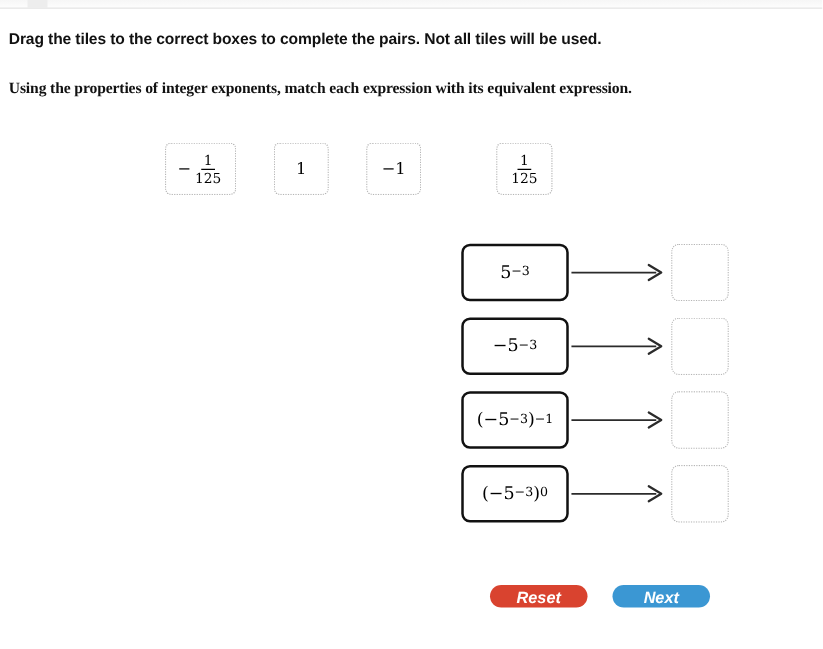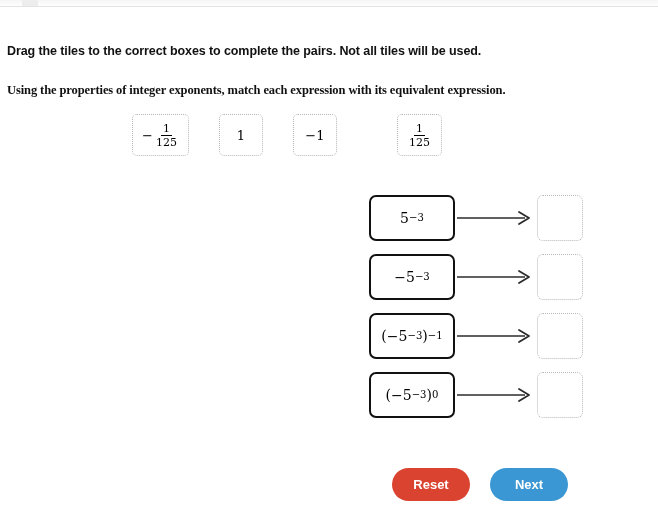--- a/index.html
+++ b/index.html
@@ -41,21 +41,20 @@
   }
 
   .instructions {
     position: absolute;
     left: 7px;
     font-size: 12.5px;
     font-weight: 600;
     letter-spacing: -0.1px;
     color: #111111;
     white-space: nowrap;
-    margin-top: 20px;
   }
   #instruction-line-1 { top: 24px; }
   #instruction-line-2 { top: 63px; font-family: Liberation Serif, serif; }
 
   
   #tile-tray {
     position: absolute;
     top: 114px;
     left: 132px;
     display: flex;
@@ -156,28 +155,29 @@
   #button-bar {
     position: absolute;
     top: 468px;
     left: 392px;
     display: flex;
     align-items: center;
   }
   .btn {
     border: none;
     border-radius: 17px;
-    height: 33px;
+    height: 18px;
     min-width: 78px;
     color: #ffffff;
     font-family: "Liberation Sans", sans-serif;
     font-size: 13px;
     font-weight: 600;
     cursor: pointer;
     padding: 0 16px;
+    font-style: italic;
   }
   .btn-gap { width: 20px; }
 </style>
 </head>
 <body>
 
 <div id="top-divider-shadow"></div>
 <div id="top-divider-nub"></div>
 <div id="top-divider"></div>
 

